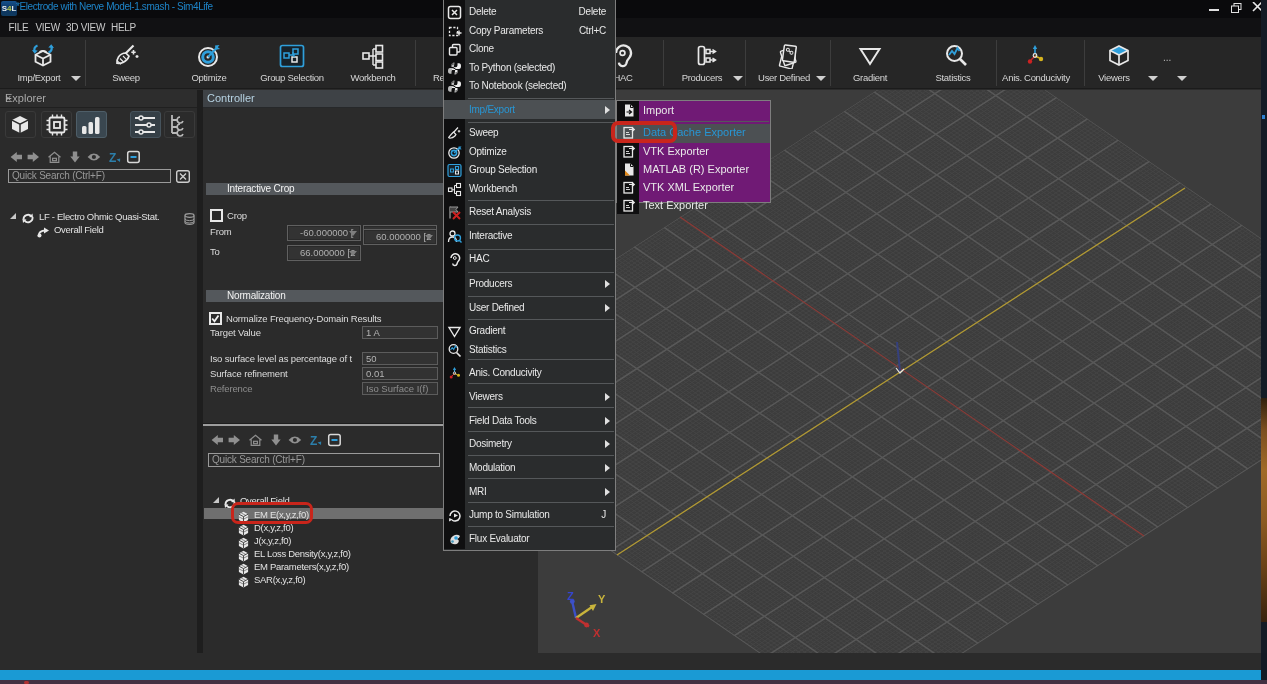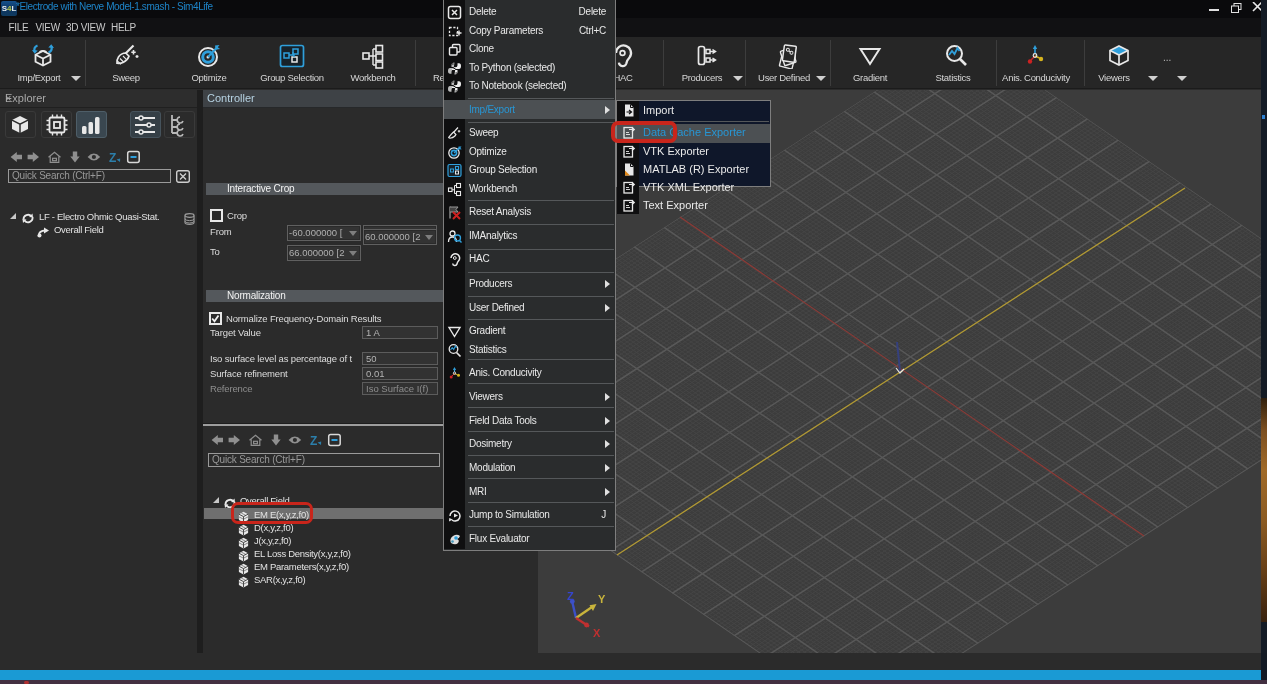--- a/index.html
+++ b/index.html
@@ -28,41 +28,41 @@
 .bigbtn.hl2{background:#353f46;border-color:#46535c}
 .srch{position:absolute;height:14px;border:1px solid #9a9a9a;font-size:10px;letter-spacing:-0.2px;color:#989898;line-height:12px;padding-left:3px;white-space:nowrap;overflow:hidden}
 .treerow{position:absolute;font-size:9.5px;letter-spacing:-0.3px;color:#e2e2e2;white-space:nowrap}
 
 #controller{position:absolute;left:203px;top:90px;width:335px;height:563px;background:#2b2b2b}
 #ctrlhead{position:absolute;left:0;top:0;width:335px;height:18px;background:#3e4246;border-bottom:1px solid #26282a}
 #ctrlhead span{position:absolute;left:4px;top:2px;font-size:11px;color:#b6d2e2}
 .secbar{position:absolute;left:3px;width:237px;height:12px;background:#54585c;color:#f2f2f2;font-size:10px;letter-spacing:-0.2px;font-weight:normal;line-height:12px;padding-left:21px}
 .flabel{position:absolute;font-size:9.5px;letter-spacing:-0.15px;color:#dedede;white-space:nowrap}
 .finput{position:absolute;height:13px;background:#323232;border:1px solid #5c5c5c;font-size:9.5px;color:#b4b4b4;line-height:11px;padding-left:3px;white-space:nowrap;overflow:hidden}
-.fsel{position:absolute;width:74px;height:16px;background:#333333;border:1px solid #606060;box-shadow:inset 0 0 0 1px #2a2a2a;font-size:9.5px;color:#b0b0b0;line-height:14px;padding-left:1px;white-space:nowrap}
+.fsel{position:absolute;width:74px;height:16px;background:#333333;border:1px solid #606060;box-shadow:inset 0 0 0 1px #2a2a2a;font-size:9.5px;color:#b0b0b0;line-height:14px;padding-left:12px;white-space:nowrap}
 .fsel i{position:absolute;right:3px;top:5px;width:0;height:0;border-left:4px solid transparent;border-right:4px solid transparent;border-top:5px solid #7e7e7e}
 .cbx{position:absolute;width:13px;height:13px;border:2px solid #e8e8e8;background:#2b2b2b;overflow:hidden}.cbx svg{position:absolute;left:0;top:0;display:block}
 
 #viewport{position:absolute;left:538px;top:90px;width:723px;height:563px;background:#3c3c3c}
 
 #statusbar{position:absolute;left:0;top:653px;width:1267px;height:17px;background:#232323;border-top:1px solid #161616}
 #bluebar{position:absolute;left:0;top:670px;width:1261px;height:9.5px;background:#1a9ad4}
 #bottomstrip{position:absolute;left:0;top:679.5px;width:1267px;height:4.5px;background:#433041}
 #rightstrip{position:absolute;left:1261px;top:0;width:6px;height:653px;background:#141b25}
 
 #ctxmenu{position:absolute;left:443px;top:0px;width:173px;height:551px;background:#2a2c2d;border:1px solid #7e7e7e;border-top:none}
 #ctxstrip{position:absolute;left:0;top:0;width:21px;height:549px;background:#0f0f10}
 .mrow{position:absolute;left:0;width:171px;font-size:10px;letter-spacing:-0.25px;color:#e9e9e9}
 .mrow .t{position:absolute;left:25px;top:0;white-space:nowrap}
 .mrow .s{position:absolute;right:9px;top:0}
 .msep{position:absolute;left:24px;width:146px;height:1px;background:#55585a}
 .mhl{position:absolute;left:0;width:171px;height:19px;background:#4c5053}
 .subarrow{position:absolute;right:5px;top:5px;width:0;height:0;border-top:4px solid transparent;border-bottom:4px solid transparent;border-left:5px solid #e0e0e0}
 .micon{position:absolute;left:3px;top:1px;width:15px;height:15px}
-#submenu{position:absolute;left:616px;top:100px;width:155px;height:87px;background:#0f172a;border:1px solid #7e7e7e}
+#submenu{position:absolute;left:616px;top:100px;width:155px;height:103px;background:#701a75;border:1px solid #7e7e7e}
 #substrip{position:absolute;left:0;top:0;width:22px;height:113px;background:#0f0f10}
 .redbox{position:absolute;border:3px solid #c9251b;border-radius:7px}
 </style></head>
 <body>
 <div id="app">
 
 <div id="titlebar">
   <div id="logo">S<b>4</b>L</div>
   <div id="titletext">*Electrode with Nerve Model-1.smash - Sim4Life</div>
   <div class="winbtn" style="left:1209px;top:2px;width:10px;border-bottom:2px solid #e0e0e0;height:9px"></div>
@@ -886,21 +886,21 @@
         <span class="t" style="color:#e9e9e9">Reset Analysis</span>
       </div>
 <div class="msep" style="top:223.5px"></div>
 <div class="mrow" style="top:229.0px;height:14px;line-height:14px">
         <span class="micon" style="top:0px"><svg width="15" height="15">
             <circle cx="5.5" cy="4.5" r="2.5" fill="none" stroke="#e8e8e8" stroke-width="1.3"></circle>
             <path d="M1.5,13 q0,-5 4,-5 q4,0 4,5" fill="none" stroke="#e8e8e8" stroke-width="1.3"></path>
             <circle cx="10.5" cy="9" r="3" fill="none" stroke="#2f9fdb" stroke-width="1.3"></circle>
             <path d="M12.5,11.5 l2,2" stroke="#2f9fdb" stroke-width="1.5"></path>
           </svg></span>
-        <span class="t" style="color:#e9e9e9">IMAnalytics</span>
+        <span class="t" style="color:#e9e9e9">Interactive</span>
       </div>
 <div class="msep" style="top:248.9px"></div>
 <div class="mrow" style="top:252.0px;height:14px;line-height:14px">
         <span class="micon" style="top:0px"><svg width="15" height="15">
             <path d="M4,6 a4.3,4.3 0 1 1 7.8,2.6 q-1.6,1.7 -1.8,3.4 a2.2,2.2 0 0 1 -4.3,-0.5" fill="none" stroke="#e8e8e8" stroke-width="1.5"></path>
             <circle cx="7.8" cy="6" r="1.4" fill="none" stroke="#e8e8e8" stroke-width="1"></circle>
           </svg></span>
         <span class="t" style="color:#e9e9e9">HAC</span>
       </div>
 <div class="msep" style="top:272.2px"></div>

